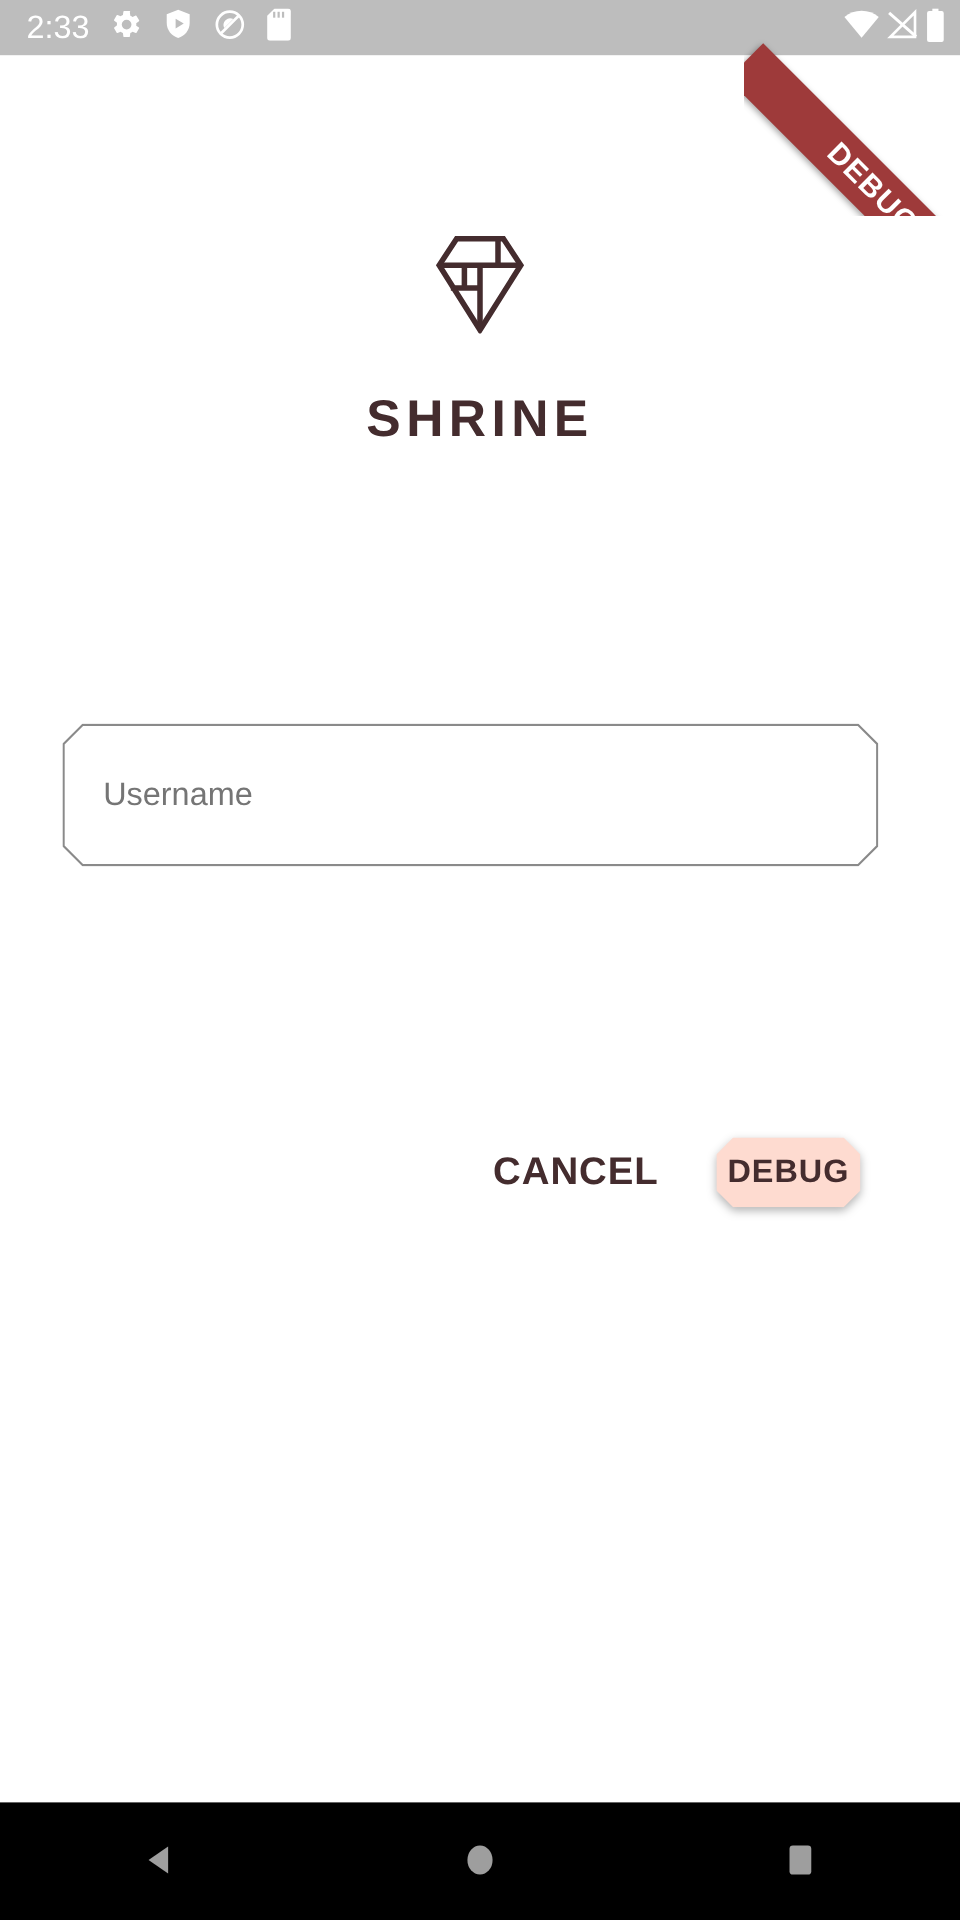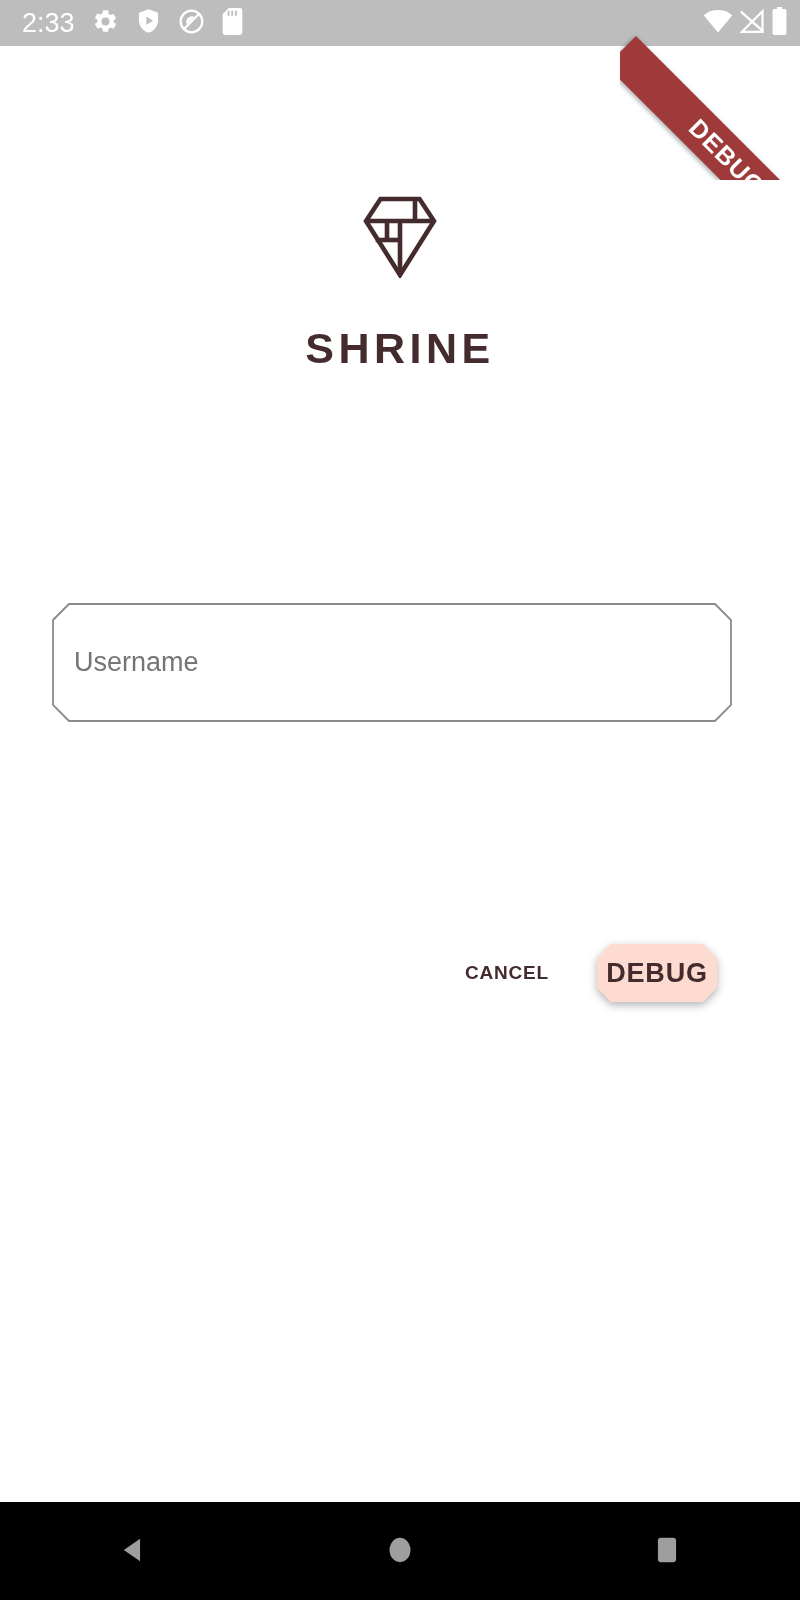--- a/index.html
+++ b/index.html
@@ -78,21 +78,21 @@
     width:680px;
   }
   .field{
     position:relative;
     width:680px; height:119px;
     margin-bottom:38px;
   }
   .field svg{ position:absolute; top:0; left:0; }
   .field-input{
     position:absolute;
-    top:0; left:0;
+    top:0; left:12px;
     width:680px; height:119px;
     background:transparent;
     border:none; outline:none;
     padding:0 22px;
     font-family:"Liberation Sans", sans-serif;
     font-size:27px;
     color:#757575;
   }
   .field-input::placeholder{ color:#757575; opacity:1; }
 
@@ -101,21 +101,21 @@
     position:absolute;
     top:898px; left:0; width:800px;
     display:flex; align-items:center; justify-content:flex-end;
     padding-right:83px;
     gap:38px;
   }
   .btn-cancel{
     background:none; border:none; cursor:pointer;
     color:#442c2e;
     font-family:"Liberation Sans", sans-serif;
-    font-size:19px; font-weight:bold;
+    font-size:32px; font-weight:bold;
     letter-spacing:.8px;
     padding:14px 10px;
   }
   .btn-next{
     position:relative;
     width:120px; height:58px;
     border:none; background:none; cursor:pointer;
     padding:0;
     filter:drop-shadow(0 3px 4px rgba(0,0,0,.30));
   }

